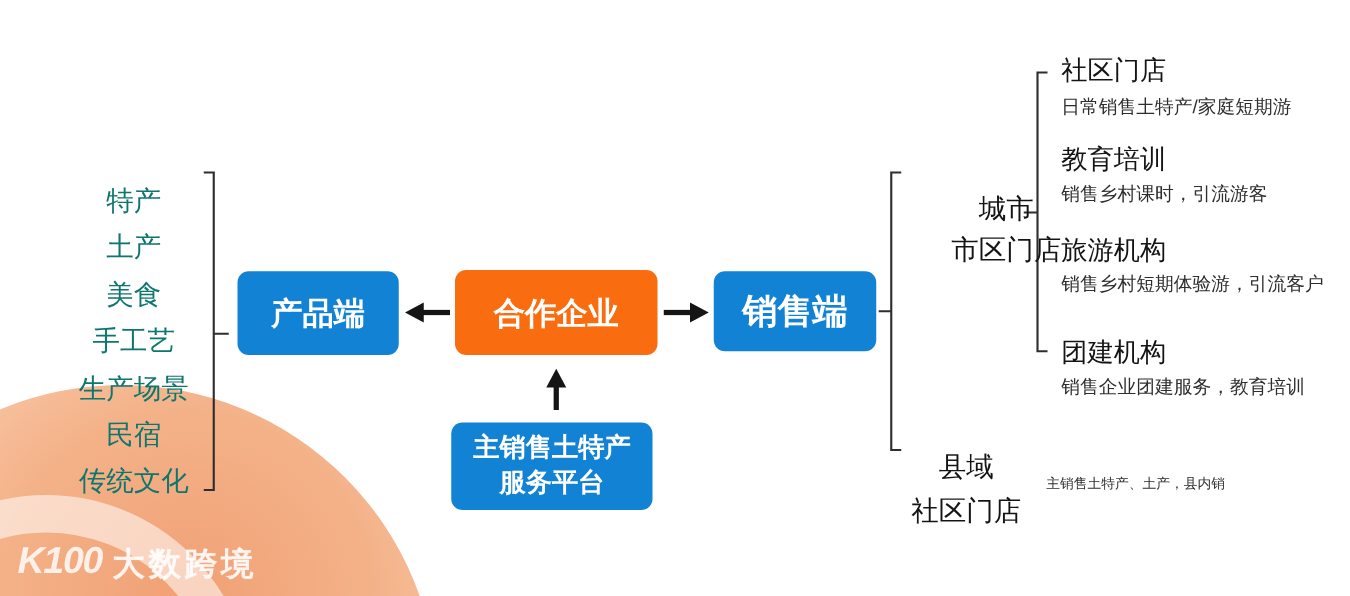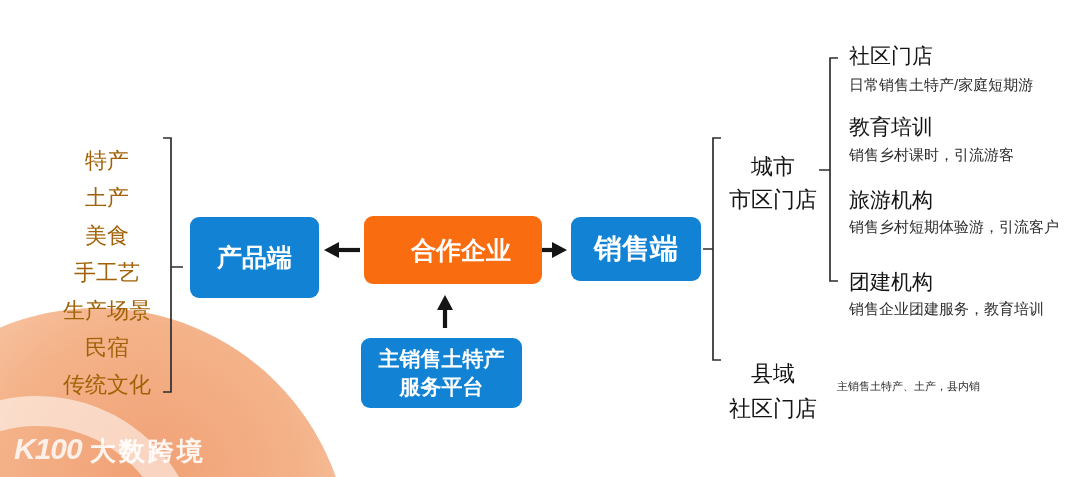--- a/index.html
+++ b/index.html
@@ -18,39 +18,39 @@
   }
   .logo{
     position:absolute;left:14px;top:434px;display:flex;align-items:flex-end;gap:8px;
     color:rgba(255,255,255,0.82);
   }
   .logo-mark{font-size:30px;font-weight:700;font-style:italic;letter-spacing:-1px;line-height:1;}
   .logo-word{font-size:26px;font-weight:700;letter-spacing:3px;line-height:1;text-shadow:0 0 1px rgba(255,255,255,0.4);}
   
   .left-list{
     position:absolute;left:28px;top:142px;width:158px;text-align:center;
-    font-size:22px;line-height:37.4px;color:#a16207;
+    font-size:22px;line-height:37.4px;color:#0f766e;
   }
   
   .box{
     position:absolute;display:flex;flex-direction:column;align-items:center;justify-content:center;
     color:#ffffff;font-weight:700;border-radius:9px;text-align:center;
   }
-  .box-product{left:190px;top:217px;width:129px;height:81px;background:#1182d4;font-size:25px;}
-  .box-coop{left:364px;top:216px;width:162px;height:68px;background:#f96c0f;font-size:25px;padding-left:16px;}
+  .box-product{left:190px;top:217px;width:129px;height:67px;background:#1182d4;font-size:25px;}
+  .box-coop{left:364px;top:216px;width:162px;height:68px;background:#f96c0f;font-size:25px;}
   .box-sales{left:571px;top:217px;width:130px;height:64px;background:#1182d4;font-size:28px;}
   .box-platform{left:361px;top:338px;width:161px;height:70px;background:#1182d4;font-size:21px;line-height:1.35;}
   
   .overlay{position:absolute;left:0;top:0;width:1080px;height:477px;pointer-events:none;}
   .bracket{stroke:#2e2e2e;stroke-width:1.7;fill:none;}
   .arrow-line{stroke:#151515;stroke-width:4.2;fill:none;}
   .arrow-head{fill:#151515;stroke:none;}
   
   .group-label{position:absolute;width:110px;text-align:center;font-size:22px;color:#141414;}
-  .label-city{left:718px;top:150px;line-height:33px;}
+  .label-city{left:750px;top:150px;line-height:33px;}
   .label-county{left:718px;top:356px;line-height:35px;}
   
   .r-title{position:absolute;left:849px;font-size:21px;color:#141414;white-space:nowrap;}
   .r-desc{position:absolute;left:849px;font-size:15px;color:#2d2d2d;white-space:nowrap;}
   .t1{top:42px;}  .d1{top:76px;}
   .t2{top:113px;} .d2{top:146px;}
   .t3{top:186px;} .d3{top:218px;}
   .t4{top:268px;} .d4{top:300px;}
   .county-desc{position:absolute;left:837px;top:379px;font-size:11px;color:#2d2d2d;white-space:nowrap;}
 </style>

